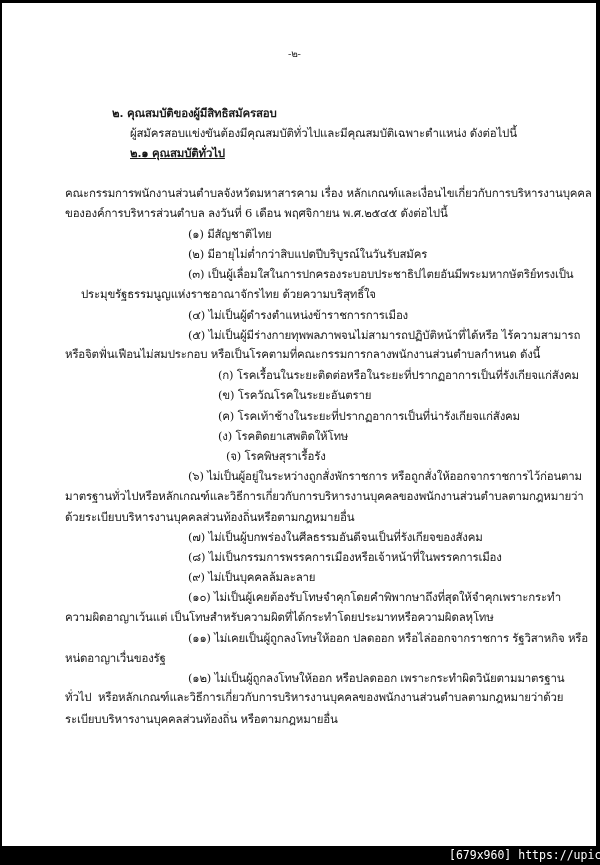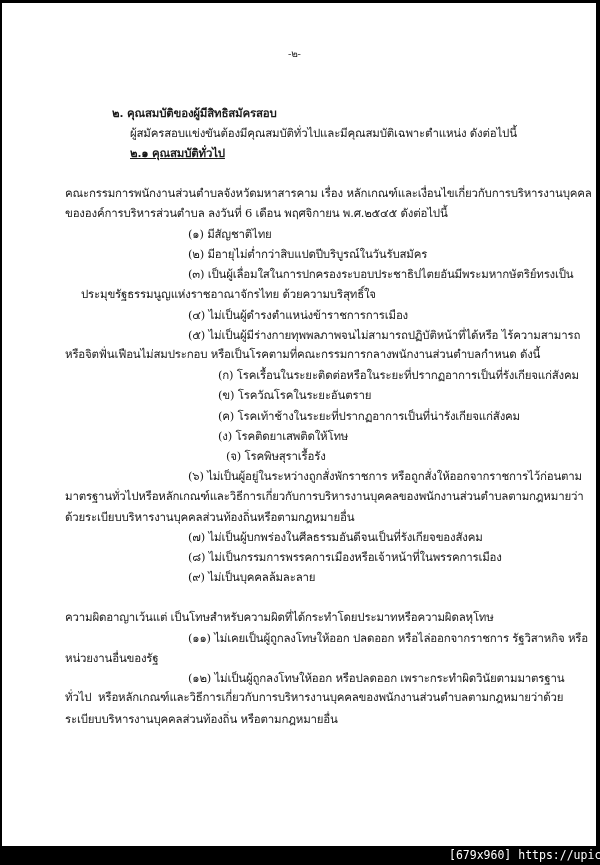--- a/index.html
+++ b/index.html
@@ -54,23 +54,24 @@
   <div class="line" style="left:216px; top:426px;">(ง) โรคติดยาเสพติดให้โทษ</div>
   <div class="line" style="left:216px; top:446px;margin-left:8px;">(จ) โรคพิษสุราเรื้อรัง</div>
 
   <div class="line" style="left:186px; top:466px;">(๖) ไม่เป็นผู้อยู่ในระหว่างถูกสั่งพักราชการ หรือถูกสั่งให้ออกจากราชการไว้ก่อนตาม</div>
   <div class="line" style="left:63px; top:486px;">มาตรฐานทั่วไปหรือหลักเกณฑ์และวิธีการเกี่ยวกับการบริหารงานบุคคลของพนักงานส่วนตำบลตามกฎหมายว่า</div>
   <div class="line" style="left:63px; top:507px;">ด้วยระเบียบบริหารงานบุคคลส่วนท้องถิ่นหรือตามกฎหมายอื่น</div>
 
   <div class="line" style="left:186px; top:527px;">(๗) ไม่เป็นผู้บกพร่องในศีลธรรมอันดีจนเป็นที่รังเกียจของสังคม</div>
   <div class="line" style="left:186px; top:547px;">(๘) ไม่เป็นกรรมการพรรคการเมืองหรือเจ้าหน้าที่ในพรรคการเมือง</div>
   <div class="line" style="left:186px; top:567px;">(๙) ไม่เป็นบุคคลล้มละลาย</div>
+  <div class="line" style="left:186px; top:587px;">(๑๐) ไม่เป็นผู้เคยต้องรับโทษจำคุกโดยคำพิพากษาถึงที่สุดให้จำคุกเพราะกระทำ</div>
   <div class="line" style="left:63px; top:607px;">ความผิดอาญาเว้นแต่ เป็นโทษสำหรับความผิดที่ได้กระทำโดยประมาทหรือความผิดลหุโทษ</div>
   <div class="line" style="left:186px; top:628px;">(๑๑) ไม่เคยเป็นผู้ถูกลงโทษให้ออก ปลดออก หรือไล่ออกจากราชการ รัฐวิสาหกิจ หรือ</div>
-  <div class="line" style="left:63px; top:648px;">หน่วยงานอื่นของรัฐ</div>
+  <div class="line" style="left:63px; top:648px;">หน่ดอาญาเวื่นของรัฐ</div>
   <div class="line" style="left:186px; top:668px;">(๑๒) ไม่เป็นผู้ถูกลงโทษให้ออก หรือปลดออก เพราะกระทำผิดวินัยตามมาตรฐาน</div>
   <div class="line" style="left:63px; top:688px;font-family:Liberation Mono, monospace;">ทั่วไป หรือหลักเกณฑ์และวิธีการเกี่ยวกับการบริหารงานบุคคลของพนักงานส่วนตำบลตามกฎหมายว่าด้วย</div>
   <div class="line" style="left:63px; top:709px;">ระเบียบบริหารงานบุคคลส่วนท้องถิ่น หรือตามกฎหมายอื่น</div>
 </div>
 
 <div class="footer">
   <span class="watermark">[679x960] https://upic.me/</span>
 </div>
 
 </body></html>

